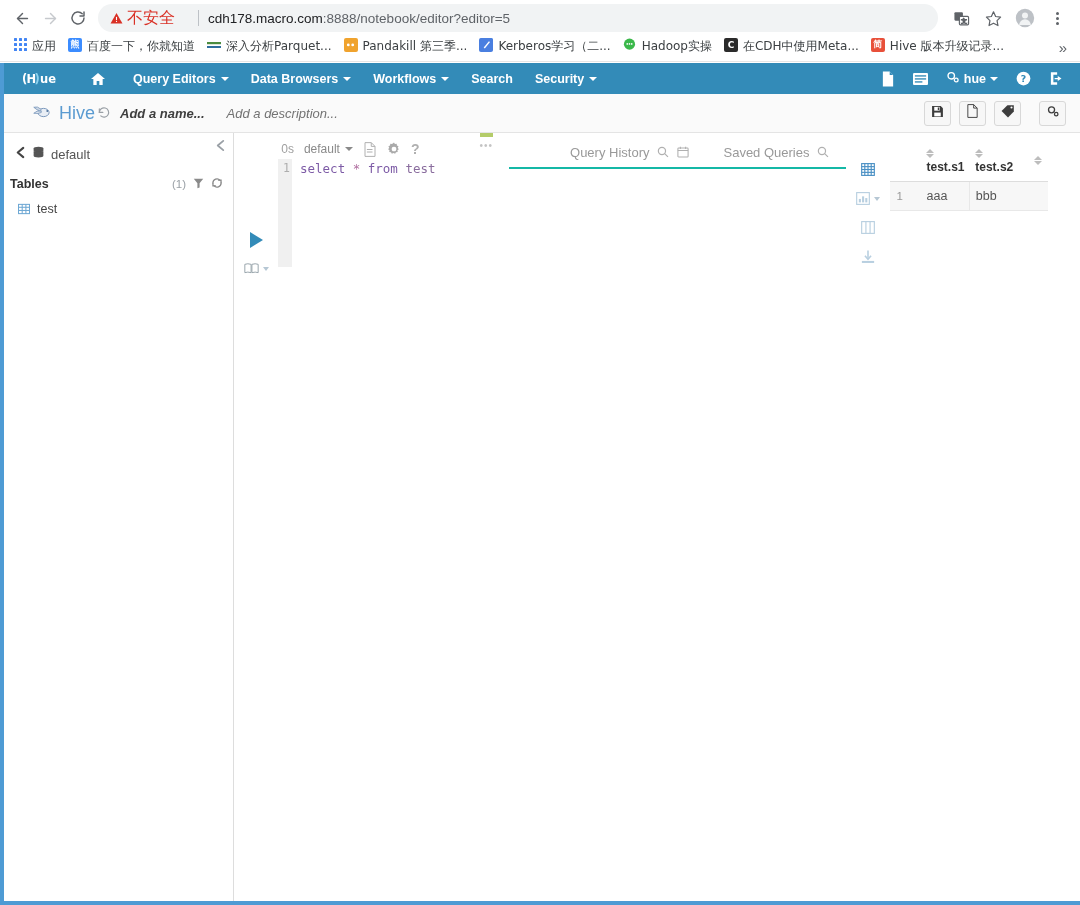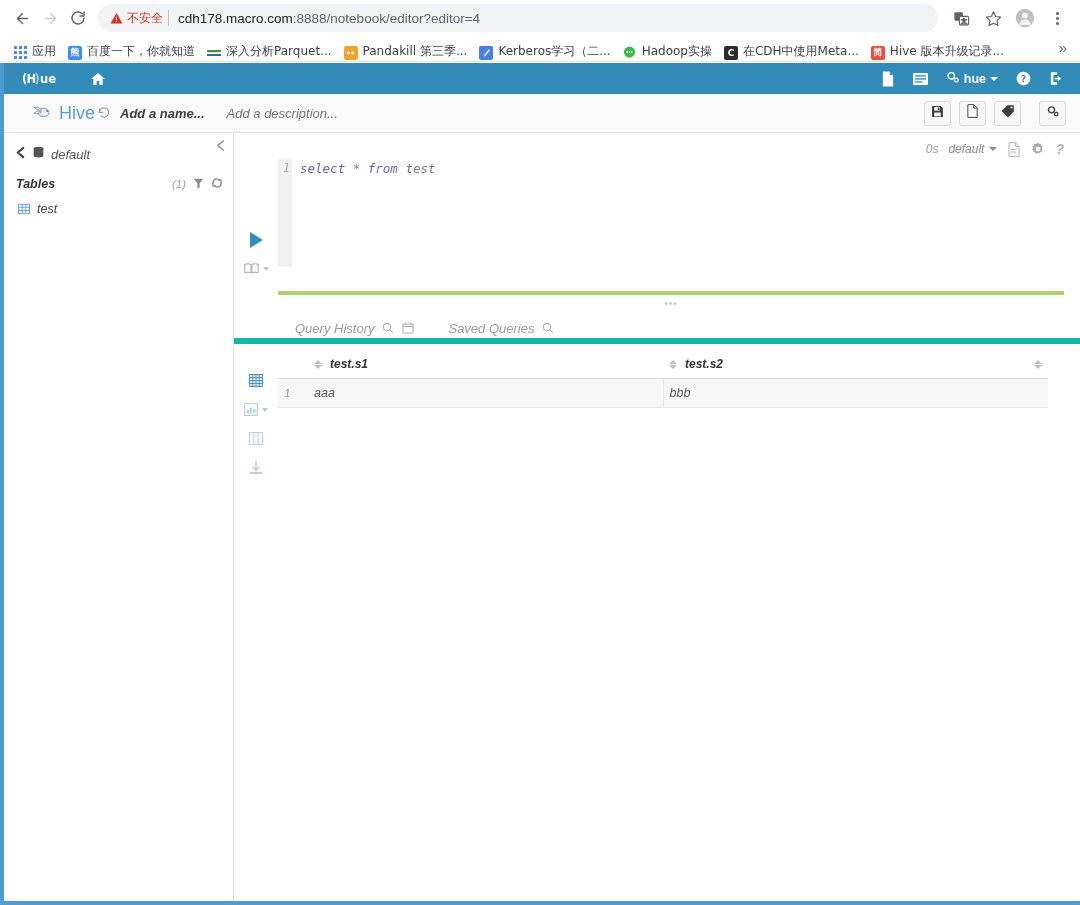--- a/index.html
+++ b/index.html
@@ -42,23 +42,23 @@
     background: #f1f3f4;
     border-radius: 14px;
     display: flex;
     align-items: center;
     padding: 0 12px;
     min-width: 0;
   }
   .warn-icon { color: #d93025; margin-right: 4px; display:flex; align-items:center;}
   .warn-text {
     color: #d93025;
-    font-size: 12px;
+    font-size: 16px;
     font-family: "DejaVu Sans", sans-serif;
-    margin-right: 5px;
+    margin-right: 23px;
     white-space: nowrap;
   }
   .omni-sep {
     width: 1px; height: 16px; background: #bdc1c6; margin-right: 9px; flex:none;
   }
   .url {
     font-size: 13.5px;
     color: #5f6368;
     white-space: nowrap;
     overflow: hidden;
@@ -80,21 +80,21 @@
     height: 26px;
     background: #ffffff;
     display: flex;
     align-items: center;
     padding: 0 7px;
     gap: 0px;
     border-bottom: 1px solid #e6e6e6;
     position: relative;
   }
   .bm {
-    display: flex; align-items: flex-end;
+    display: flex; align-items: flex-start;
     height: 22px; padding: 0 6px;
     font-size: 12px; color: #3c4043;
     white-space: nowrap;
     border-radius: 4px;
     font-family: "DejaVu Sans", sans-serif;
   }
   .bm .fav {
     width: 14px; height: 14px; margin-right: 5px;
     border-radius: 2px; flex: none;
     display:flex; align-items:center; justify-content:center;
@@ -189,21 +189,20 @@
     display: flex; align-items: center; justify-content: center;
     color: #444;
   }
   .sq-btn.gear-btn { margin-left: 10px; }
 
   
   .main {
     display: flex;
     height: 769px;
     background: #0c4a6e;
-    font-style: italic;
   }
   .assist {
     width: 230px;
     border-right: 1px solid #dddddd;
     background: #ffffff;
     padding: 10px 0 0 0;
     position: relative;
     flex: none;
   }
   .assist-db {
@@ -212,38 +211,38 @@
     height: 22px;
     font-size: 13px; color: #555;
   }
   .assist-db .chev-l { color:#444; font-size:14px; font-weight:bold; }
   .assist-collapse {
     position: absolute; right: 7px; top: 6px;
     color: #9aa0a6; font-size: 13px;
   }
   .assist-tables {
     display: flex; align-items: center;
-    padding: 0 10px 0 12px;
+    padding: 0 10px 0 6px;
     height: 26px;
     margin-top: 6px;
   }
   .assist-tables .lbl { font-size: 12.5px; font-weight: bold; color: #333; }
   .assist-tables .right { margin-left:auto; display:flex; align-items:center; gap:7px; color:#9aa0a6; font-size:11.5px;}
   .assist-item {
     display: flex; align-items: center; gap: 7px;
     padding: 0 11px 0 14px;
     height: 23px;
     font-size: 12.5px; color: #444;
   }
   .tbl-ic { color: #6ea8d4; display:flex; }
 
   .editorpane {
     flex: 1 1 auto;
     display: flex;
-    flex-direction: column;
+    flex-direction: row;
     min-width: 0;
     background: #ffffff;
   }
 
   
   .ed-top {
     position: relative;
     height: 158px;
   }
   .ed-statusline {
@@ -312,24 +311,24 @@
   .drag-handle {
     height: 10px;
     display: flex; align-items: center; justify-content: center;
     color: #c4c4c4; font-size: 10px; letter-spacing: 1px;
     margin-top: 3px;
   }
 
   
   .tabs-row {
     display: flex;
-    align-items: flex-start;
+    align-items: flex-end;
     padding-left: 44px;
     height: 32px;
-    border-bottom: 6px solid #14b8a6;
+    border-bottom: 2px solid #14b8a6;
     margin-top: 4px;
   }
   .tab {
     display: flex; align-items: center; gap: 8px;
     padding: 0 16px;
     height: 31px;
     font-size: 13px;
     color: #999999;
     border: 1px solid transparent;
     border-bottom: none;
@@ -422,21 +421,21 @@
     <div class="omnibox">
       <span class="warn-icon">
         <svg width="13" height="13" viewBox="0 0 24 24" fill="currentColor">
             <path d="M12 2 L23 21 L1 21 Z"></path>
             <rect x="11" y="9" width="2" height="6" fill="#fff"></rect>
             <rect x="11" y="16.5" width="2" height="2" fill="#fff"></rect>
           </svg>
       </span>
       <span class="warn-text">不安全</span>
       <span class="omni-sep"></span>
-      <span class="url"><b>cdh178.macro.com</b><span>:8888/notebook/editor?editor=4</span></span>
+      <span class="url"><b>cdh178.macro.com</b><span>:8888/notebook/editor?editor=5</span></span>
     </div>
 
     <div class="chrome-right">
       <div class="icon-btn">
         <svg width="17" height="17" viewBox="0 0 24 24" fill="none" stroke="currentColor" stroke-width="1.6">
             <rect x="2" y="3" width="12" height="12" rx="1.5" fill="#5f6368" stroke="none"></rect>
             <rect x="9" y="9" width="13" height="12" rx="1.5" fill="#fff" stroke="#5f6368"></rect>
             <text x="15.5" y="18.5" font-size="8" fill="#5f6368" text-anchor="middle" font-family="sans-serif">文</text>
           </svg>
       </div>
@@ -551,20 +550,41 @@
           <text x="0" y="23" font-family="DejaVu Sans, sans-serif" font-size="23" font-weight="bold" fill="#ffffff">(</text>
           <text x="9" y="23" font-family="DejaVu Sans, sans-serif" font-size="23" font-weight="bold" fill="#ffffff">H</text>
           <text x="25" y="23" font-family="DejaVu Sans, sans-serif" font-size="23" font-weight="bold" fill="#8fd4f0">)</text>
           <text x="36" y="23" font-family="DejaVu Sans, sans-serif" font-size="23" font-weight="bold" fill="#ffffff">ue</text>
         </svg>
       </div>
       <div class="nav-home">
         <svg width="16" height="16" viewBox="0 0 24 24" fill="currentColor">
             <path d="M12 3 L1.5 12 H5 v9 h5 v-6 h4 v6 h5 v-9 h3.5 Z"></path>
           </svg>
+      </div>
+      <div class="hue-menu">
+        <div class="hue-menu-item">
+          <span>Query Editors</span>
+          <span class="caret-d"></span>
+        </div>
+        <div class="hue-menu-item">
+          <span>Data Browsers</span>
+          <span class="caret-d"></span>
+        </div>
+        <div class="hue-menu-item">
+          <span>Workflows</span>
+          <span class="caret-d"></span>
+        </div>
+        <div class="hue-menu-item">
+          <span>Search</span>
+        </div>
+        <div class="hue-menu-item">
+          <span>Security</span>
+          <span class="caret-d"></span>
+        </div>
       </div>
       <div class="hue-nav-right">
         <div class="ni">
           <svg width="14" height="16" viewBox="0 0 24 28" fill="#ffffff">
               <path d="M3 1 h12 l6 6 v20 H3 Z" fill="#ffffff"></path>
               <path d="M15 1 v6 h6" fill="#338bb8"></path>
             </svg>
         </div>
         <div class="ni">
           <svg width="15" height="14" viewBox="0 0 20 16">

